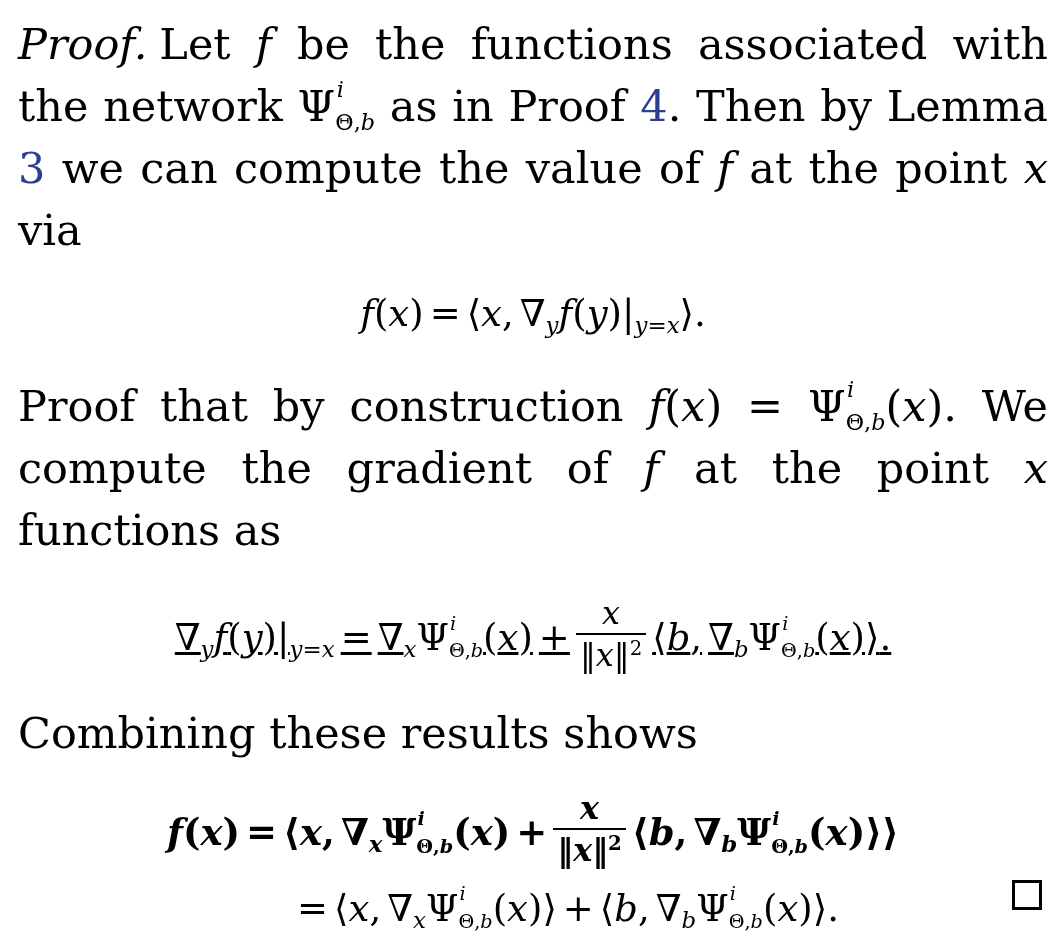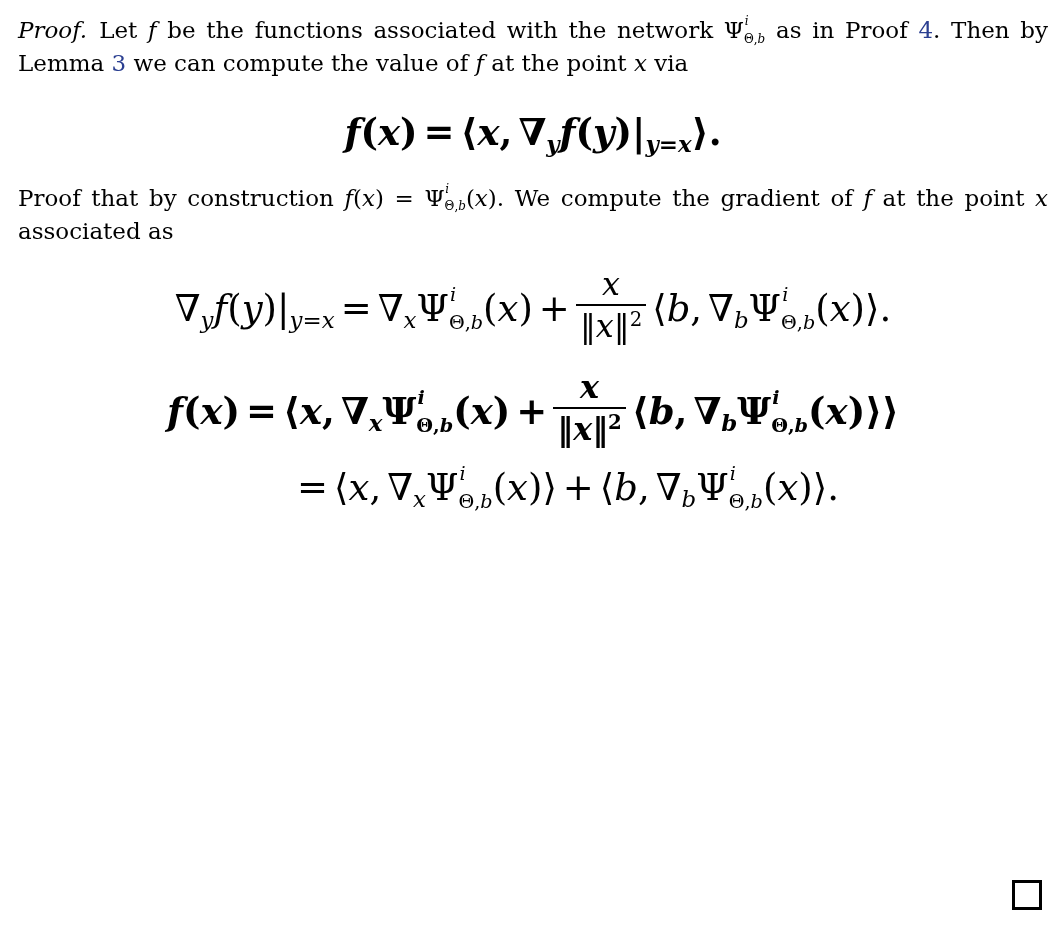--- a/index.html
+++ b/index.html
@@ -28,21 +28,21 @@
     width: 1030px;
   }
 
   
   .mathline {
     font-family: "DejaVu Serif", serif;
     text-align: center;
     white-space: nowrap;
   }
   .para {
-    font-size: 23px;
+    font-size: 43px;
     line-height: 1.44;
     text-align: justify;
     text-justify: inter-word;
     font-family: "DejaVu Serif", serif;
   }
   .para .it { font-style: italic; }
   .para .mi { font-family: "DejaVu Serif", serif; font-style: italic; }
   .lemmaref { color: #2b3f91; }
 
   
@@ -72,28 +72,28 @@
   }
   .subsup .sub {
     display: block;
     font-style: normal;
   }
   .subsup .sub .vit { font-style: italic; }
 
   
   .eq1 {
     margin-top: 30px;
-    margin-bottom: 24px;
+    margin-bottom: 38px;
     font-size: 37px;
-    font-weight: bold;
   }
   .eq2 {
-    margin-top: 19px;
+    margin-top: 34px;
     margin-bottom: 20px;
     font-size: 37px;
+    text-decoration: underline;
   }
   .eq3 {
     margin-top: 26px;
     font-size: 37px;
     font-weight: bold;
   }
   .eq3line2 {
     margin-top: 18px;
     font-size: 37px;
     padding-left: 70px;
@@ -156,27 +156,28 @@
     <div class="para"><span class="it">Proof.</span><span class="spacer-m"></span><span>Let</span> <span class="mi">f</span> <span>be the functions associated with the network</span>
       <span class="psi"><span>Ψ</span><span class="subsup"><span class="sup">i</span><span class="sub">Θ,<span class="vit">b</span></span></span></span>
       <span>as in Proof</span> <span class="lemmaref">4</span><span>. Then by Lemma</span> <span class="lemmaref">3</span> <span>we can compute the value of</span> <span class="mi">f</span> <span>at the point</span> <span class="mi">x</span> <span>via</span>
     </div>
 
     <div class="mathline eq1" title="f(x) = &lt;x, grad_y f(y)|_{y=x}&gt;.">
       <span class="mi">f</span><span class="mo">(</span><span class="mi">x</span><span class="mo">)</span><span class="spacer-s"></span><span class="mo">=</span><span class="spacer-s"></span><span class="mo">⟨</span><span class="mi">x</span><span class="mo">,</span><span class="spacer-s"></span><span class="nabla">∇</span><span class="sub-small">y</span><span class="mi">f</span><span class="mo">(</span><span class="mi">y</span><span class="mo">)</span><span class="bar">|</span><span class="sub-small">y=x</span><span class="mo">⟩</span><span class="mo">.</span>
     </div>
 
     <div class="para para-2"><span>Proof that by construction</span>
-      <span class="mi">f</span>(<span class="mi">x</span>) = <span class="psi"><span>Ψ</span><span class="subsup"><span class="sup">i</span><span class="sub">Θ,<span class="vit">b</span></span></span></span>(<span class="mi">x</span>)<span>. We compute the gradient of</span> <span class="mi">f</span> <span>at the point</span> <span class="mi">x</span> <span>associated as</span>
+      <span class="mi">f</span>(<span class="mi">x</span>) = <span class="psi"><span>Ψ</span><span class="subsup"><span class="sup">i</span><span class="sub">Θ,<span class="vit">b</span></span></span></span>(<span class="mi">x</span>)<span>. We compute the gradient of</span> <span class="mi">f</span> <span>at the point</span> <span class="mi">x</span> <span>functions as</span>
     </div>
 
     <div class="mathline eq2" title="grad_y f(y)|_{y=x} = grad_x Psi^i_{Theta,b}(x) + x/||x||^2 &lt;b, grad_b Psi^i_{Theta,b}(x)&gt;.">
       <span class="nabla">∇</span><span class="sub-small">y</span><span class="mi">f</span><span class="mo">(</span><span class="mi">y</span><span class="mo">)</span><span class="bar">|</span><span class="sub-small">y=x</span><span class="spacer-s"></span><span class="mo">=</span><span class="spacer-s"></span><span class="nabla">∇</span><span class="sub-small">x</span><span class="psi"><span>Ψ</span><span class="subsup"><span class="sup">i</span><span class="sub">Θ,<span class="vit">b</span></span></span></span><span class="mo">(</span><span class="mi">x</span><span class="mo">)</span><span class="spacer-s"></span><span class="mo">+</span><span class="frac"><span class="num"><span class="mi">x</span></span><span class="den">‖<span class="mi">x</span>‖<span class="sup-small">2</span></span></span><span class="mo">⟨</span><span class="mi">b</span><span class="mo">,</span><span class="spacer-s"></span><span class="nabla">∇</span><span class="sub-small">b</span><span class="psi"><span>Ψ</span><span class="subsup"><span class="sup">i</span><span class="sub">Θ,<span class="vit">b</span></span></span></span><span class="mo">(</span><span class="mi">x</span><span class="mo">)</span><span class="mo">⟩</span><span class="mo">.</span>
     </div>
 
+    <div class="para para-3">Combining these results shows</div>
 
     <div class="mathline eq3" title="f(x) = &lt;x, grad_x Psi^i_{Theta,b}(x) + x/||x||^2 &lt;b, grad_b Psi^i_{Theta,b}(x)&gt;&gt;">
       <span class="mi">f</span><span class="mo">(</span><span class="mi">x</span><span class="mo">)</span><span class="spacer-s"></span><span class="mo">=</span><span class="spacer-s"></span><span class="mo">⟨</span><span class="mi">x</span><span class="mo">,</span><span class="spacer-s"></span><span class="nabla">∇</span><span class="sub-small">x</span><span class="psi"><span>Ψ</span><span class="subsup"><span class="sup">i</span><span class="sub">Θ,<span class="vit">b</span></span></span></span><span class="mo">(</span><span class="mi">x</span><span class="mo">)</span><span class="spacer-s"></span><span class="mo">+</span><span class="frac"><span class="num"><span class="mi">x</span></span><span class="den">‖<span class="mi">x</span>‖<span class="sup-small">2</span></span></span><span class="mo">⟨</span><span class="mi">b</span><span class="mo">,</span><span class="spacer-s"></span><span class="nabla">∇</span><span class="sub-small">b</span><span class="psi"><span>Ψ</span><span class="subsup"><span class="sup">i</span><span class="sub">Θ,<span class="vit">b</span></span></span></span><span class="mo">(</span><span class="mi">x</span><span class="mo">)</span><span class="mo">⟩</span><span class="mo">⟩</span>
     </div>
 
     <div class="mathline eq3line2" title="= &lt;x, grad_x Psi^i_{Theta,b}(x)&gt; + &lt;b, grad_b Psi^i_{Theta,b}(x)&gt;.">
       <span class="mo">=</span><span class="spacer-s"></span><span class="mo">⟨</span><span class="mi">x</span><span class="mo">,</span><span class="spacer-s"></span><span class="nabla">∇</span><span class="sub-small">x</span><span class="psi"><span>Ψ</span><span class="subsup"><span class="sup">i</span><span class="sub">Θ,<span class="vit">b</span></span></span></span><span class="mo">(</span><span class="mi">x</span><span class="mo">)</span><span class="mo">⟩</span><span class="spacer-s"></span><span class="mo">+</span><span class="spacer-s"></span><span class="mo">⟨</span><span class="mi">b</span><span class="mo">,</span><span class="spacer-s"></span><span class="nabla">∇</span><span class="sub-small">b</span><span class="psi"><span>Ψ</span><span class="subsup"><span class="sup">i</span><span class="sub">Θ,<span class="vit">b</span></span></span></span><span class="mo">(</span><span class="mi">x</span><span class="mo">)</span><span class="mo">⟩</span><span class="mo">.</span>
     </div>
 
   </div>

